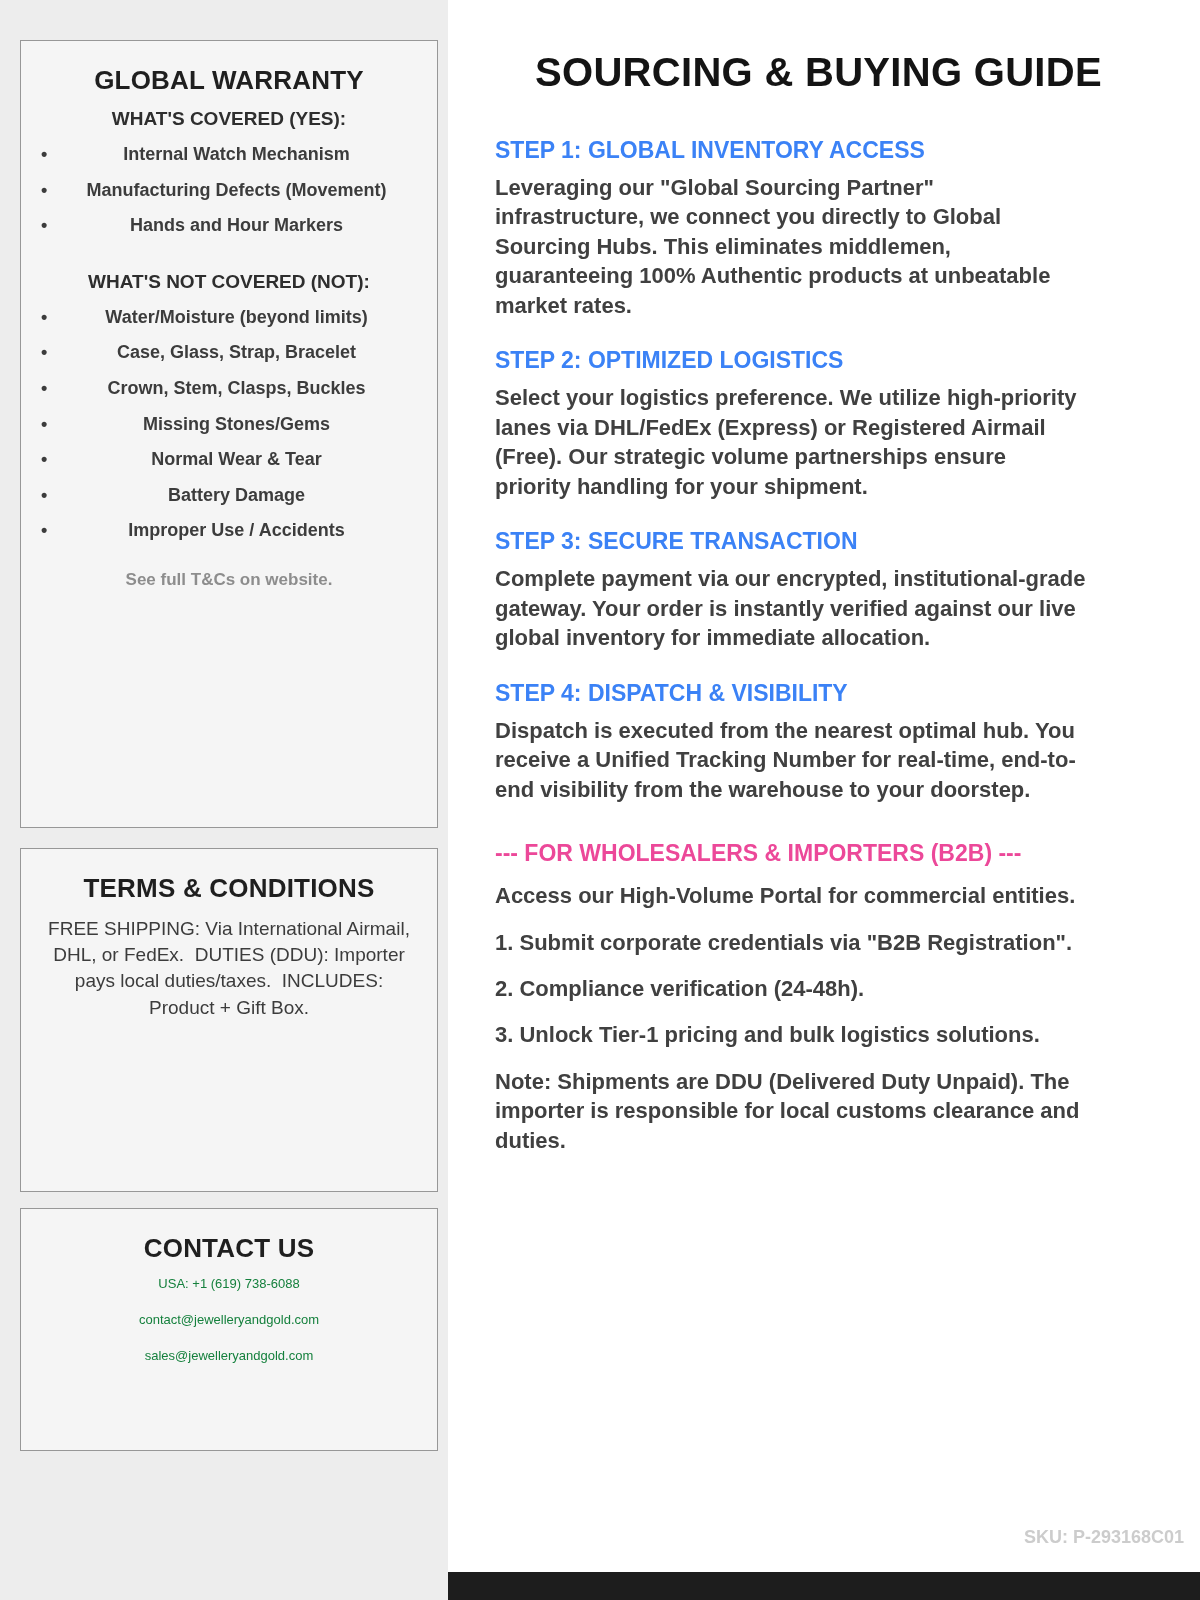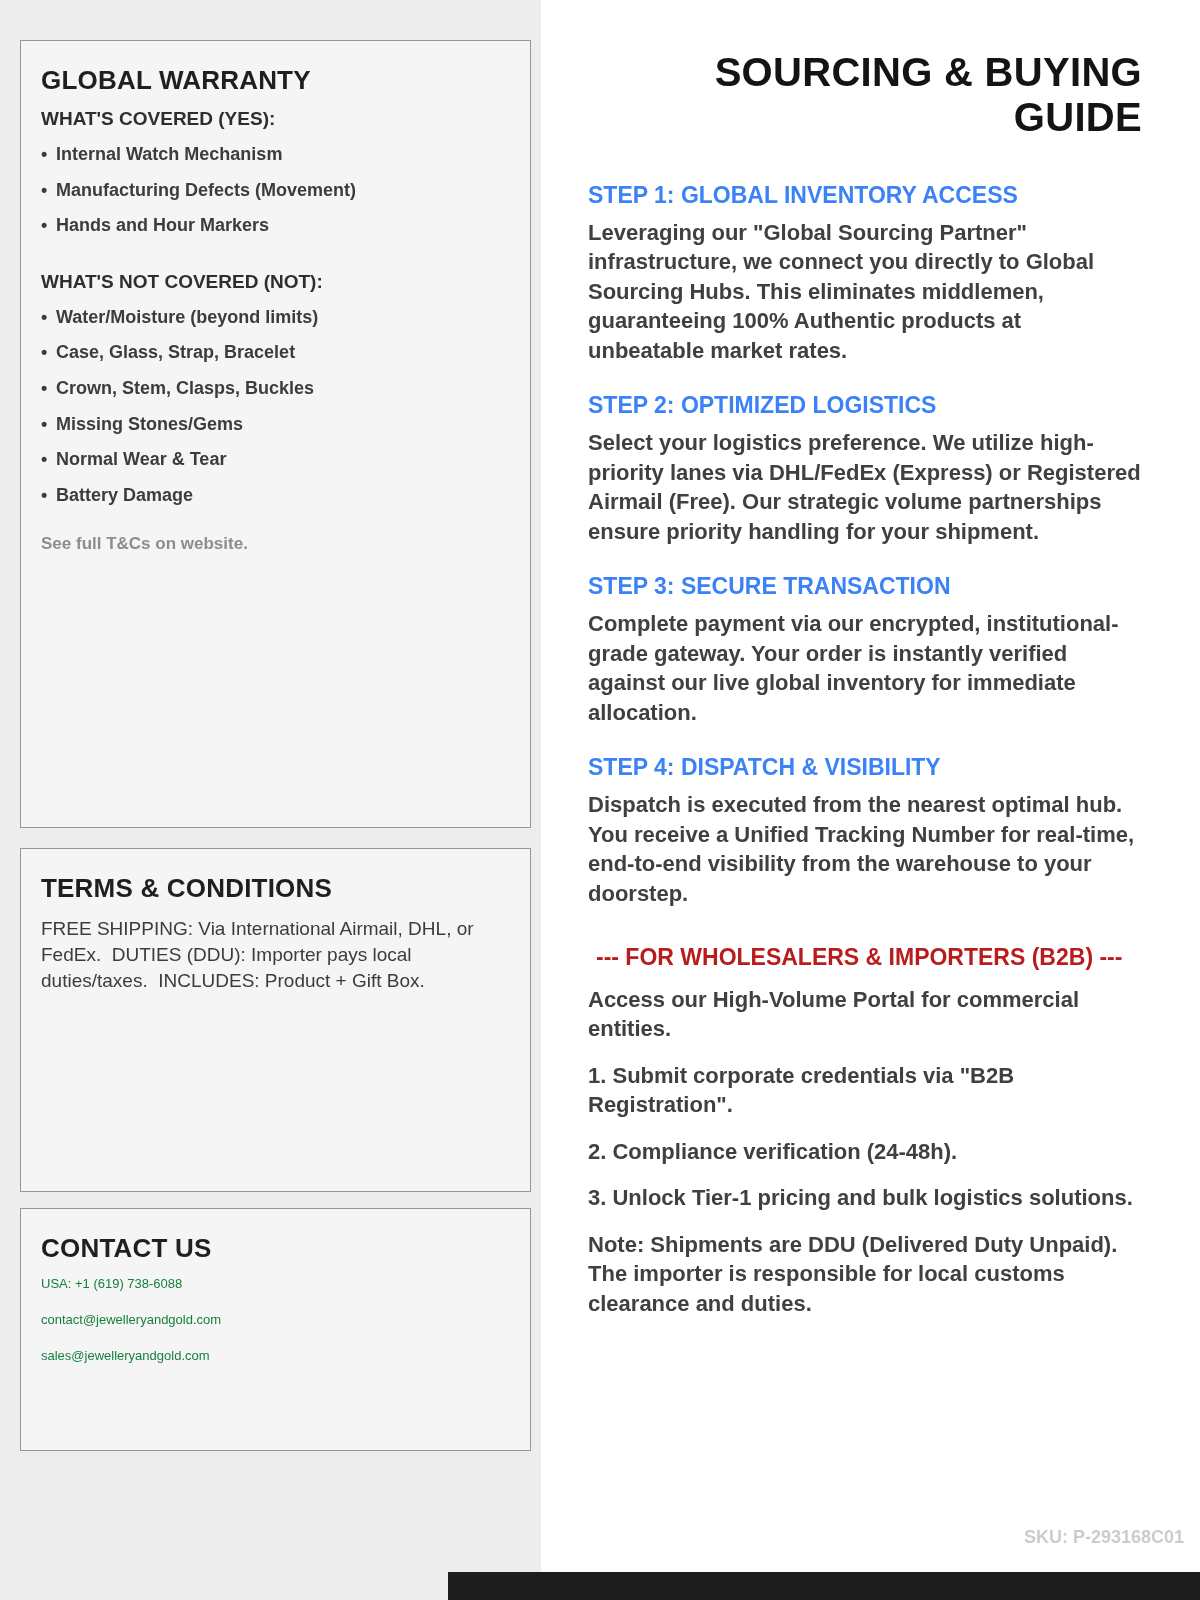--- a/index.html
+++ b/index.html
@@ -1,42 +1,42 @@
 <!DOCTYPE html>
 <html><head>
 <meta charset="utf-8">
 <style>
   * { margin:0; padding:0; box-sizing:border-box; }
   html,body { background:#fff; }
   body { font-family:"Liberation Sans","DejaVu Sans",sans-serif; }
   .page { width:1200px; height:1600px; position:relative; background:#ffffff; overflow:hidden; display:flex; }
 
   
-  .sidebar { width:541px; height:100%; background:#ededed; padding:40px 10px 0 20px; flex-shrink:0; }
+  .sidebar { width:448px; height:100%; background:#ededed; padding:40px 10px 0 20px; flex-shrink:0;text-align:center; }
   .panel { background:#f5f5f5; border:1px solid #979797; padding:24px 20px; }
   .panel-warranty { height:788px; }
   .panel-terms { height:344px; margin-top:20px; }
   .panel-contact { height:243px; margin-top:16px; }
   .panel h2 { font-size:26px; font-weight:800; color:#1f1f1f; margin-bottom:12px; letter-spacing:0.2px; }
   .sub-head { font-size:19px; font-weight:700; color:#2e2e2e; margin:4px 0 14px; }
   .sub-head.second { margin-top:34px; }
   ul.cov { list-style:none; }
   ul.cov li { font-size:18px; font-weight:600; color:#3c3c3c; margin-bottom:14px; padding-left:15px; position:relative; line-height:1.2; }
   ul.cov li::before { content:"\2022"; position:absolute; left:0; top:0; color:#3c3c3c; }
   .footnote { margin-top:28px; font-size:17px; font-weight:600; color:#8d8d8d; }
   .terms-body { font-size:19px; font-weight:400; color:#3c3c3c; line-height:1.38; white-space:pre-wrap; }
   .contact-line { font-size:13px; font-weight:400; color:#15803d; margin-bottom:21px; }
 
   
   .main { flex:1; padding:50px 58px 0 47px; position:relative; background:#ffffff; }
-  .main-title { font-size:40px; font-weight:800; color:#141414; text-align:right; margin-bottom:42px; letter-spacing:0.3px; }
+  .main-title { font-size:40px; font-weight:800; color:#141414; text-align:center; margin-bottom:42px; letter-spacing:0.3px; }
   .step { margin-bottom:27px; max-width:592px; }
   .step h3 { font-size:23px; font-weight:800; color:#3b82f6; margin-bottom:9px; }
   .step p { font-size:22px; font-weight:600; color:#404040; line-height:1.34; }
-  .b2b-head { font-size:23px; font-weight:800; color:#b91c1c; margin:36px 8px 14px; }
+  .b2b-head { font-size:23px; font-weight:800; color:#ec4899; margin:36px 0 14px; }
   .b2b p { font-size:22px; font-weight:600; color:#404040; line-height:1.34; margin-bottom:17px; max-width:592px; }
   .b2b p.note { margin-top:16px; }
   .sku { position:absolute; right:16px; bottom:52px; font-size:18px; font-weight:700; color:#cccccc; }
   .footer-bar { position:absolute; left:448px; right:0; bottom:0; height:28px; background:#1d1d1d; }
 </style>
 </head>
 <body>
 
 <div class="page">
 
@@ -51,20 +51,21 @@
         <li>Hands and Hour Markers</li>
       </ul>
       <div class="sub-head second">WHAT'S NOT COVERED (NOT):</div>
       <ul class="cov">
         <li>Water/Moisture (beyond limits)</li>
         <li>Case, Glass, Strap, Bracelet</li>
         <li>Crown, Stem, Clasps, Buckles</li>
         <li>Missing Stones/Gems</li>
         <li>Normal Wear &amp; Tear</li>
         <li>Battery Damage</li>
+        <li>Improper Use / Accidents</li>
       </ul>
       <div class="footnote">See full T&amp;Cs on website.</div>
     </section>
 
     <section class="panel panel-terms">
       <h2>TERMS &amp; CONDITIONS</h2>
       <div class="terms-body">FREE SHIPPING: Via International Airmail, DHL, or FedEx.  DUTIES (DDU): Importer pays local duties/taxes.  INCLUDES: Product + Gift Box.</div>
     </section>
 
     <section class="panel panel-contact">

